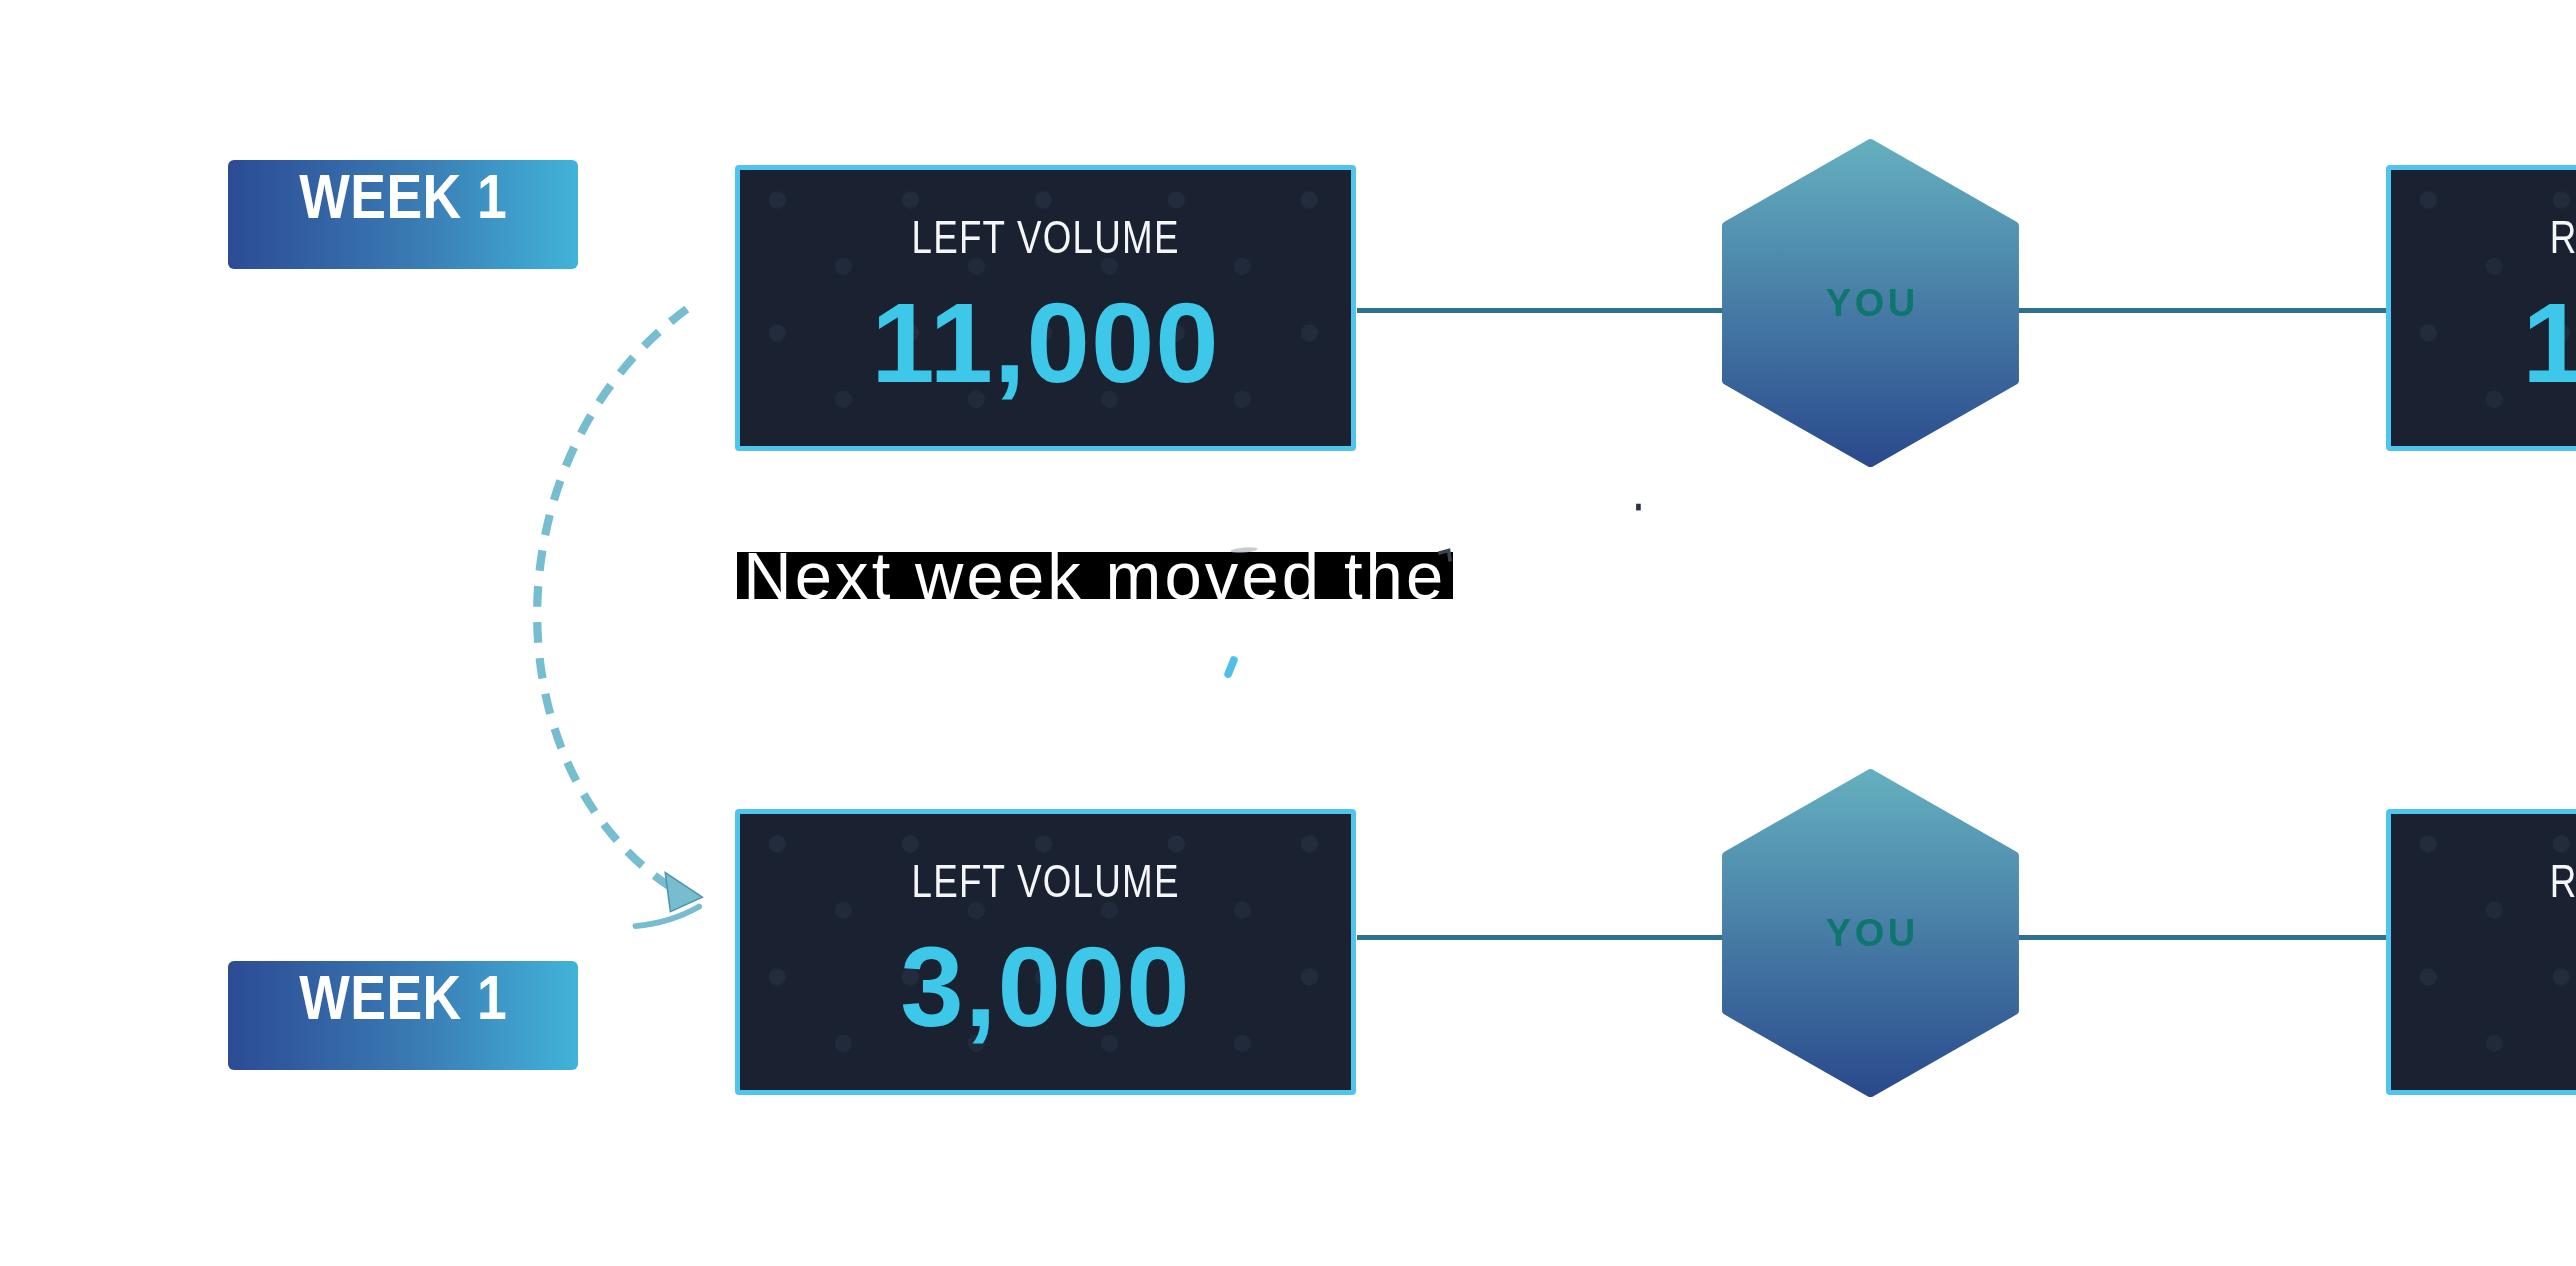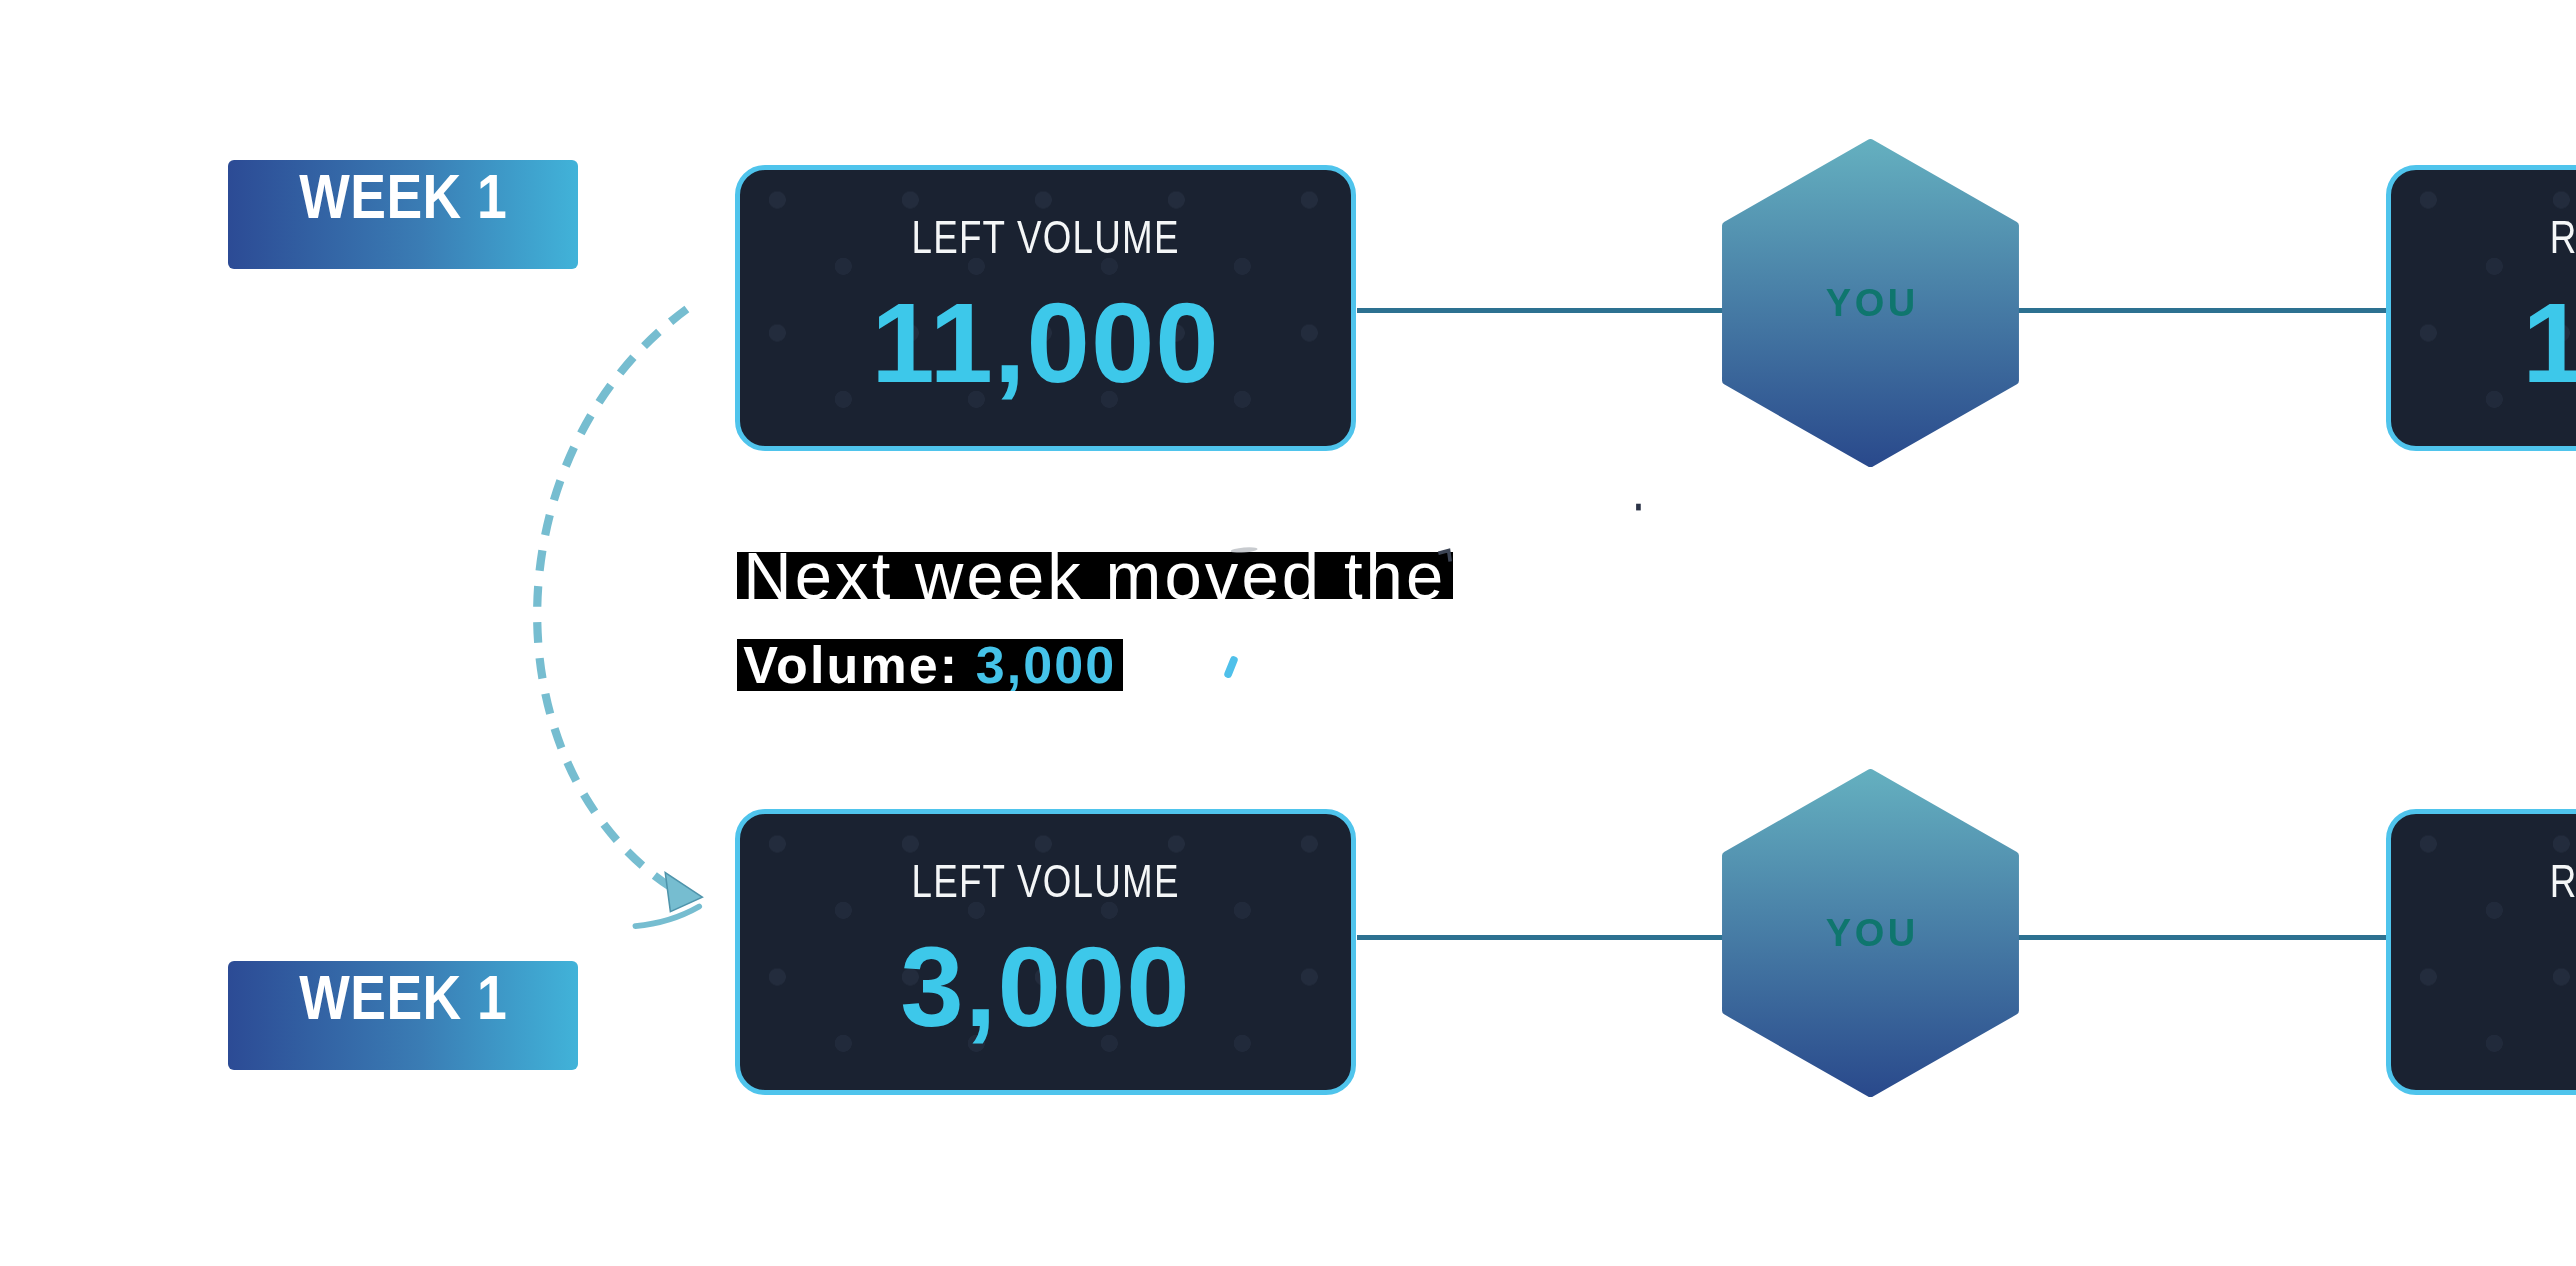--- a/index.html
+++ b/index.html
@@ -23,21 +23,21 @@
   .badge-bottom{top:961px;}
   
   .vol-box{
     position:absolute;width:621px;height:286px;box-sizing:border-box;
     background:
       radial-gradient(circle 9.3px at 9.3px 9.3px,#232c3d 0 8.2px,rgba(0,0,0,0) 8.8px),
       radial-gradient(circle 9.3px at 9.3px 9.3px,#212a3b 0 8.2px,rgba(0,0,0,0) 8.8px),
       #1a2231;
     background-size:133px 133px,133px 133px;
     background-position:28px 20.6px,94px 87px;
-    border:5.2px solid #4fc4ec;border-radius:30px;
+    border:5.2px solid #4fc4ec;border-radius:4px;
     display:flex;flex-direction:column;align-items:center;z-index:2;
   }
   .vol-title{
     margin-top:40px;color:#f4f6f7;font-size:46px;font-weight:400;letter-spacing:1.5px;
     transform:scaleX(.8);transform-origin:center;white-space:nowrap;
   }
   .vol-value{
     margin-top:22px;color:#3dc8ea;font-weight:bold;font-size:114px;letter-spacing:1px;
     white-space:nowrap;line-height:1;
   }
@@ -121,23 +121,20 @@
         </linearGradient>
       </defs>
       <polygon points="290,8 570,168 570,469 290,629 10,469 10,168" fill="url(#hexGradB)" stroke="url(#hexGradB)" stroke-width="16" stroke-linejoin="round"></polygon>
     </svg>
     <div class="you">YOU</div>
   </div>
 
   <div class="hl-line hl-1">
     <span class="hl">Next week moved the</span>
   </div>
-  <div class="hl-line hl-2">
-    <span class="hl"><span>Volume: </span><span class="val">3,000</span></span>
-  </div>
 
   <svg class="overlay" viewBox="0 0 7996 2458">
     <defs>
       <linearGradient id="cornerGrad" x1="0" y1="0" x2="1" y2="1">
         <stop offset="0" stop-color="#1d4a59"></stop>
         <stop offset="1" stop-color="#2c6679"></stop>
       </linearGradient>
       <linearGradient id="waveGrad" x1="0" y1="0" x2="1" y2="0">
         <stop offset="0" stop-color="#16323c"></stop>
         <stop offset="1" stop-color="#235261"></stop>

